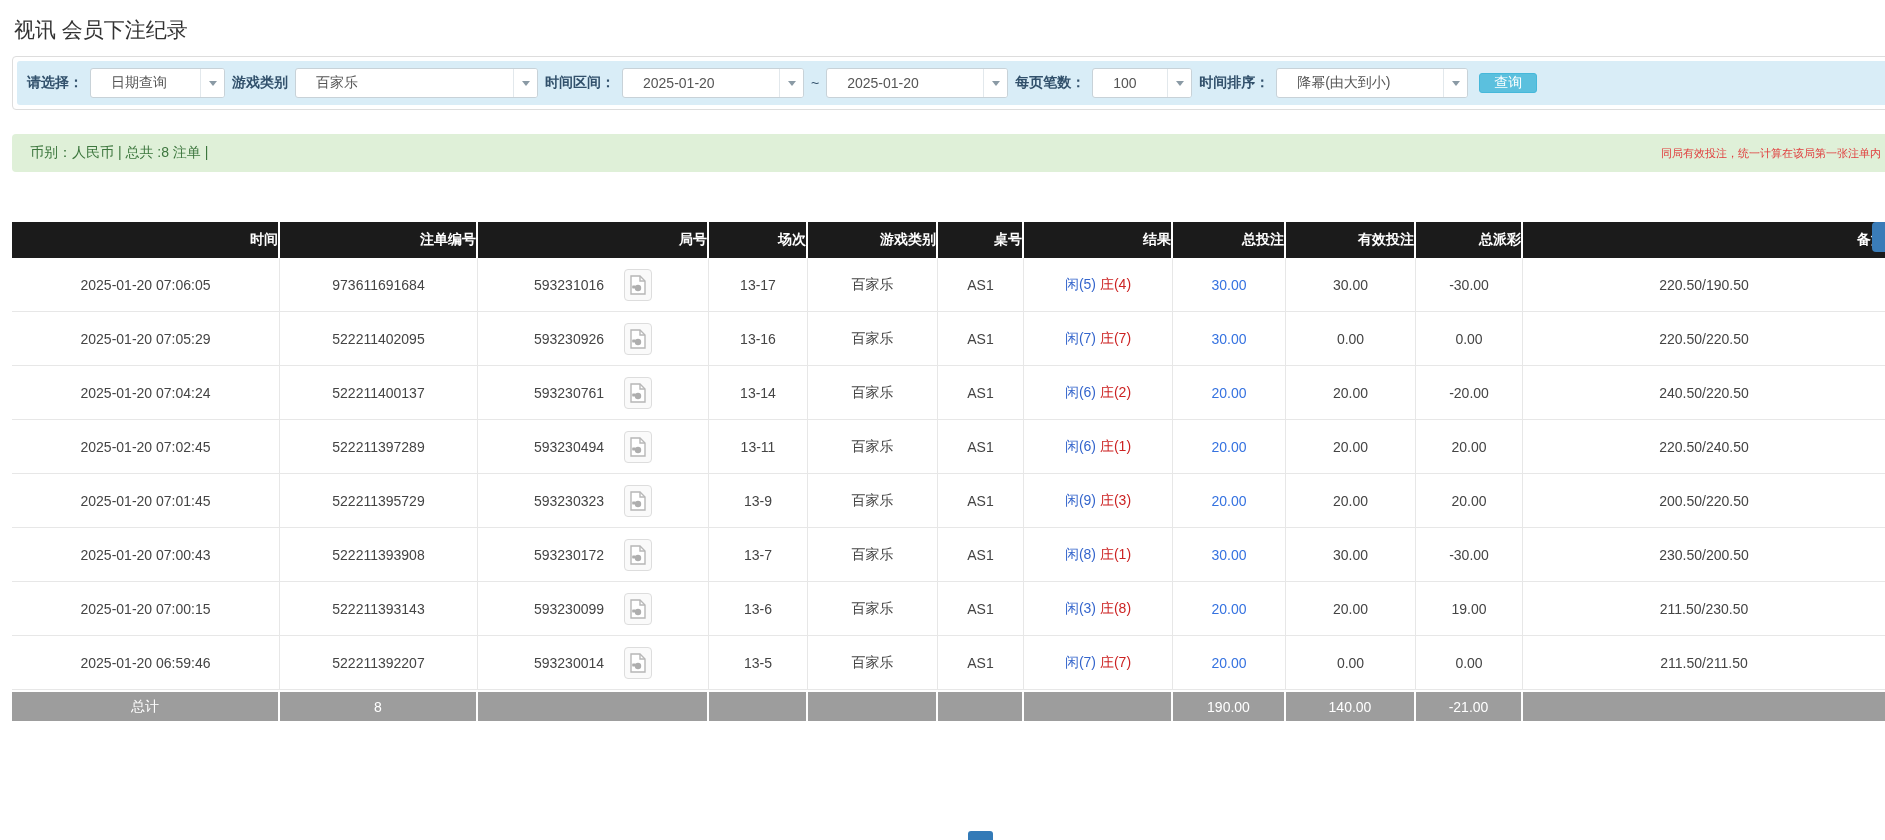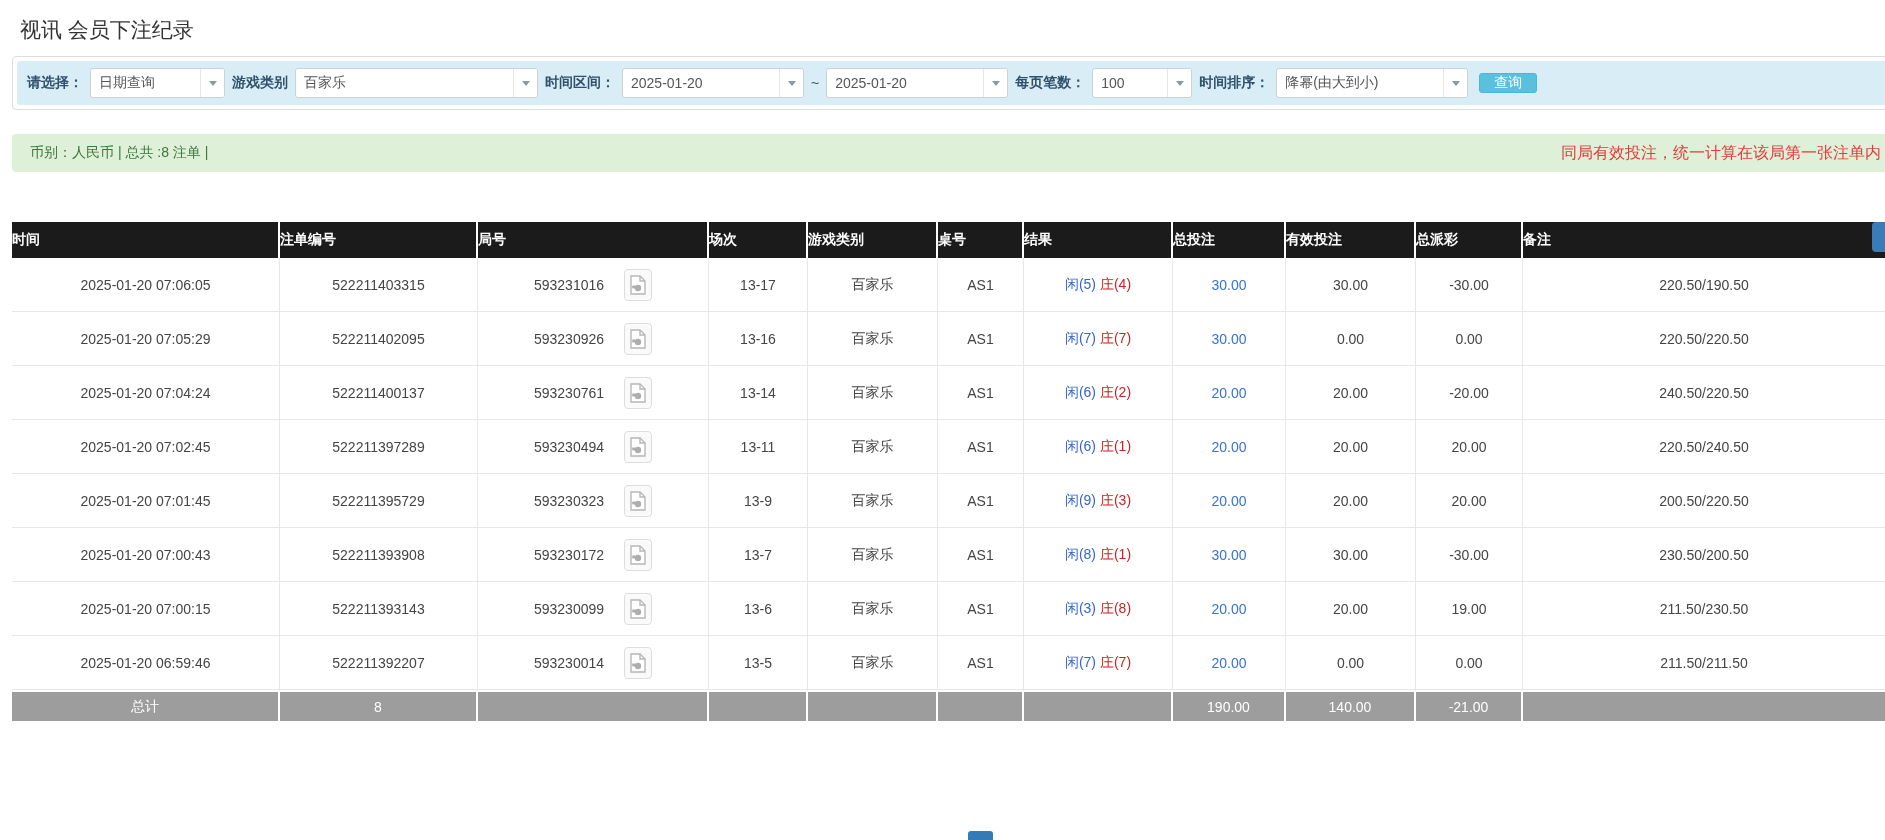--- a/index.html
+++ b/index.html
@@ -1,53 +1,53 @@
 <!DOCTYPE html>
 <html><head>
 <meta charset="utf-8">
 <style>
   * { margin:0; padding:0; box-sizing:border-box; }
   html,body { width:1885px; height:840px; overflow:hidden; background:#fff;
     font-family:"Liberation Sans","DejaVu Sans",sans-serif; position:relative; }
 
-  .page-title { padding:16px 0 0 20px; font-size:21px; color:#333; font-weight:400; }
+  .page-title { padding:16px 0 0 14px; font-size:21px; color:#333; font-weight:400; }
 
   
   .panel { margin:12px 0 0 12px; width:1880px; border:1px solid #ddd; border-radius:4px;
     background:#fff; padding:4px; }
   .filter-bar { background:#d9edf7; border-radius:3px; padding:6px 10px; display:flex;
     align-items:center; gap:7px; height:44px; }
   .flabel { font-size:14px; font-weight:bold; color:#31506b; white-space:nowrap; }
   .combo { background:#fff; border:1px solid #c8d2d8; border-radius:3px; height:30px;
     display:flex; align-items:center; overflow:hidden; }
-  .combo .combo-text { flex:1; padding:0 8px; font-size:14px; color:#555; white-space:nowrap; }
+  .combo .combo-text { flex:1; padding:0 8px; font-size:14px; color:#555; white-space:nowrap;margin-left:12px; }
   .combo .combo-btn { width:24px; height:100%; display:flex; align-items:center;
     justify-content:center; border-left:1px solid #e2e8ec; background:#fff; cursor:pointer; }
   .caret { width:0; height:0; border-left:4px solid transparent; border-right:4px solid transparent;
     border-top:5px solid #8a9aa5; }
   .tilde { font-size:14px; color:#31506b; }
   .btn-search { background:#5bc0de; border:1px solid #46b8da; color:#fff; font-size:14px;
     border-radius:3px; height:20px; padding:0 14px; cursor:pointer; margin-left:4px; }
 
   
   .summary-bar { margin:24px 0 0 12px; width:1873px; height:38px; background:#dff0d8;
     border-radius:4px 0 0 4px; display:flex; align-items:center; justify-content:space-between;
     padding:0 4px 0 18px; }
   .summary-left { font-size:14px; color:#3c763d; }
-  .summary-right { font-size:16px; color:#e03c3c; white-space:nowrap; }
+  .summary-right { font-size:11px; color:#e03c3c; white-space:nowrap; }
 
   
   .export-btn { position:absolute; top:222px; left:1872px; width:54px; height:30px;
     background:#3a7cb8; border-radius:4px; cursor:pointer; }
 
   
   .bet-table { margin:50px 0 0 12px; width:1873px; border-collapse:separate; border-spacing:0;
     table-layout:fixed; font-size:14px; }
   .bet-table thead th { background:#1b1b1b; color:#fff; font-weight:bold; height:36px;
-    border-right:2px solid #fff; text-align:left; }
+    border-right:2px solid #fff; text-align:right; }
   .bet-table thead th:last-child { border-right:none; }
   .bet-table tbody td { height:54px; color:#444; text-align:center;
     border-bottom:1px solid #e7e7e7; border-right:1px solid #e7e7e7; background:#fff; }
   .bet-table tbody td:last-child { border-right:none; }
   .round-wrap { display:flex; align-items:center; justify-content:center; gap:20px; }
   .icon-btn { width:28px; height:32px; border:1px solid #ddd; border-radius:4px;
     background:#fafafa; display:inline-flex; align-items:center; justify-content:center;
     cursor:pointer; }
   .result-player { color:#3465cc; }
   .result-banker { color:#cc2222; }
@@ -153,21 +153,21 @@
         <th>结果</th>
         <th>总投注</th>
         <th>有效投注</th>
         <th>总派彩</th>
         <th>备注</th>
       </tr>
   </thead>
   <tbody>
       <tr>
         <td>2025-01-20 07:06:05</td>
-        <td>522211403315</td>
+        <td>973611691684</td>
         <td>
           <span class="round-wrap">
             <span>593231016</span>
             <span class="icon-btn">
               <svg width="16" height="20" viewBox="0 0 16 20" fill="none">
                 <path d="M1 1h9l5 5v13H1z" stroke="#b7b7b7" stroke-width="1.4" fill="#fff"></path>
                 <path d="M10 1v5h5" stroke="#b7b7b7" stroke-width="1.4" fill="none"></path>
                 <circle cx="8" cy="13" r="3.2" fill="#aeaeae"></circle>
                 <rect x="2.2" y="10.4" width="3.4" height="3" rx="0.6" fill="#aeaeae"></rect>
               </svg>

